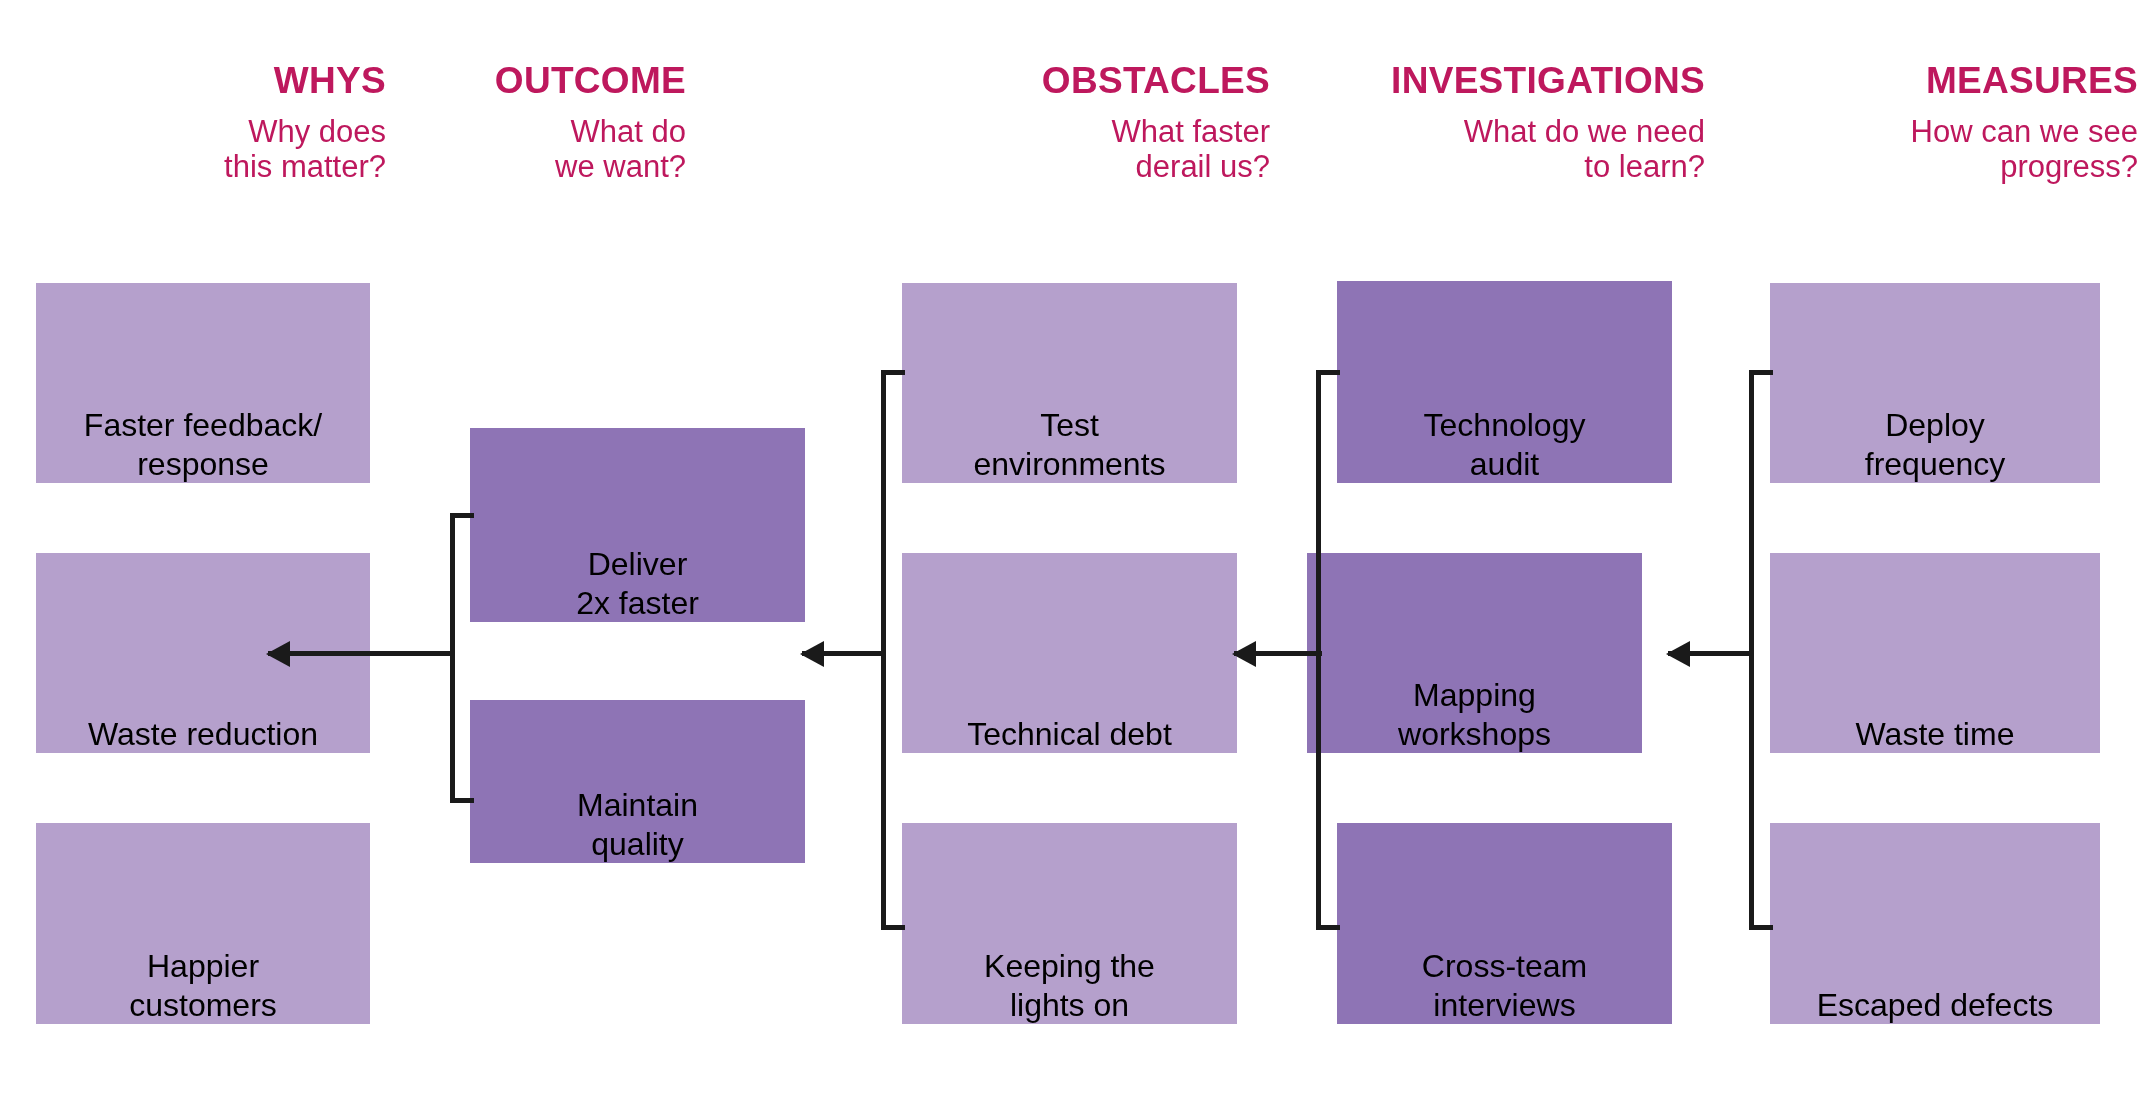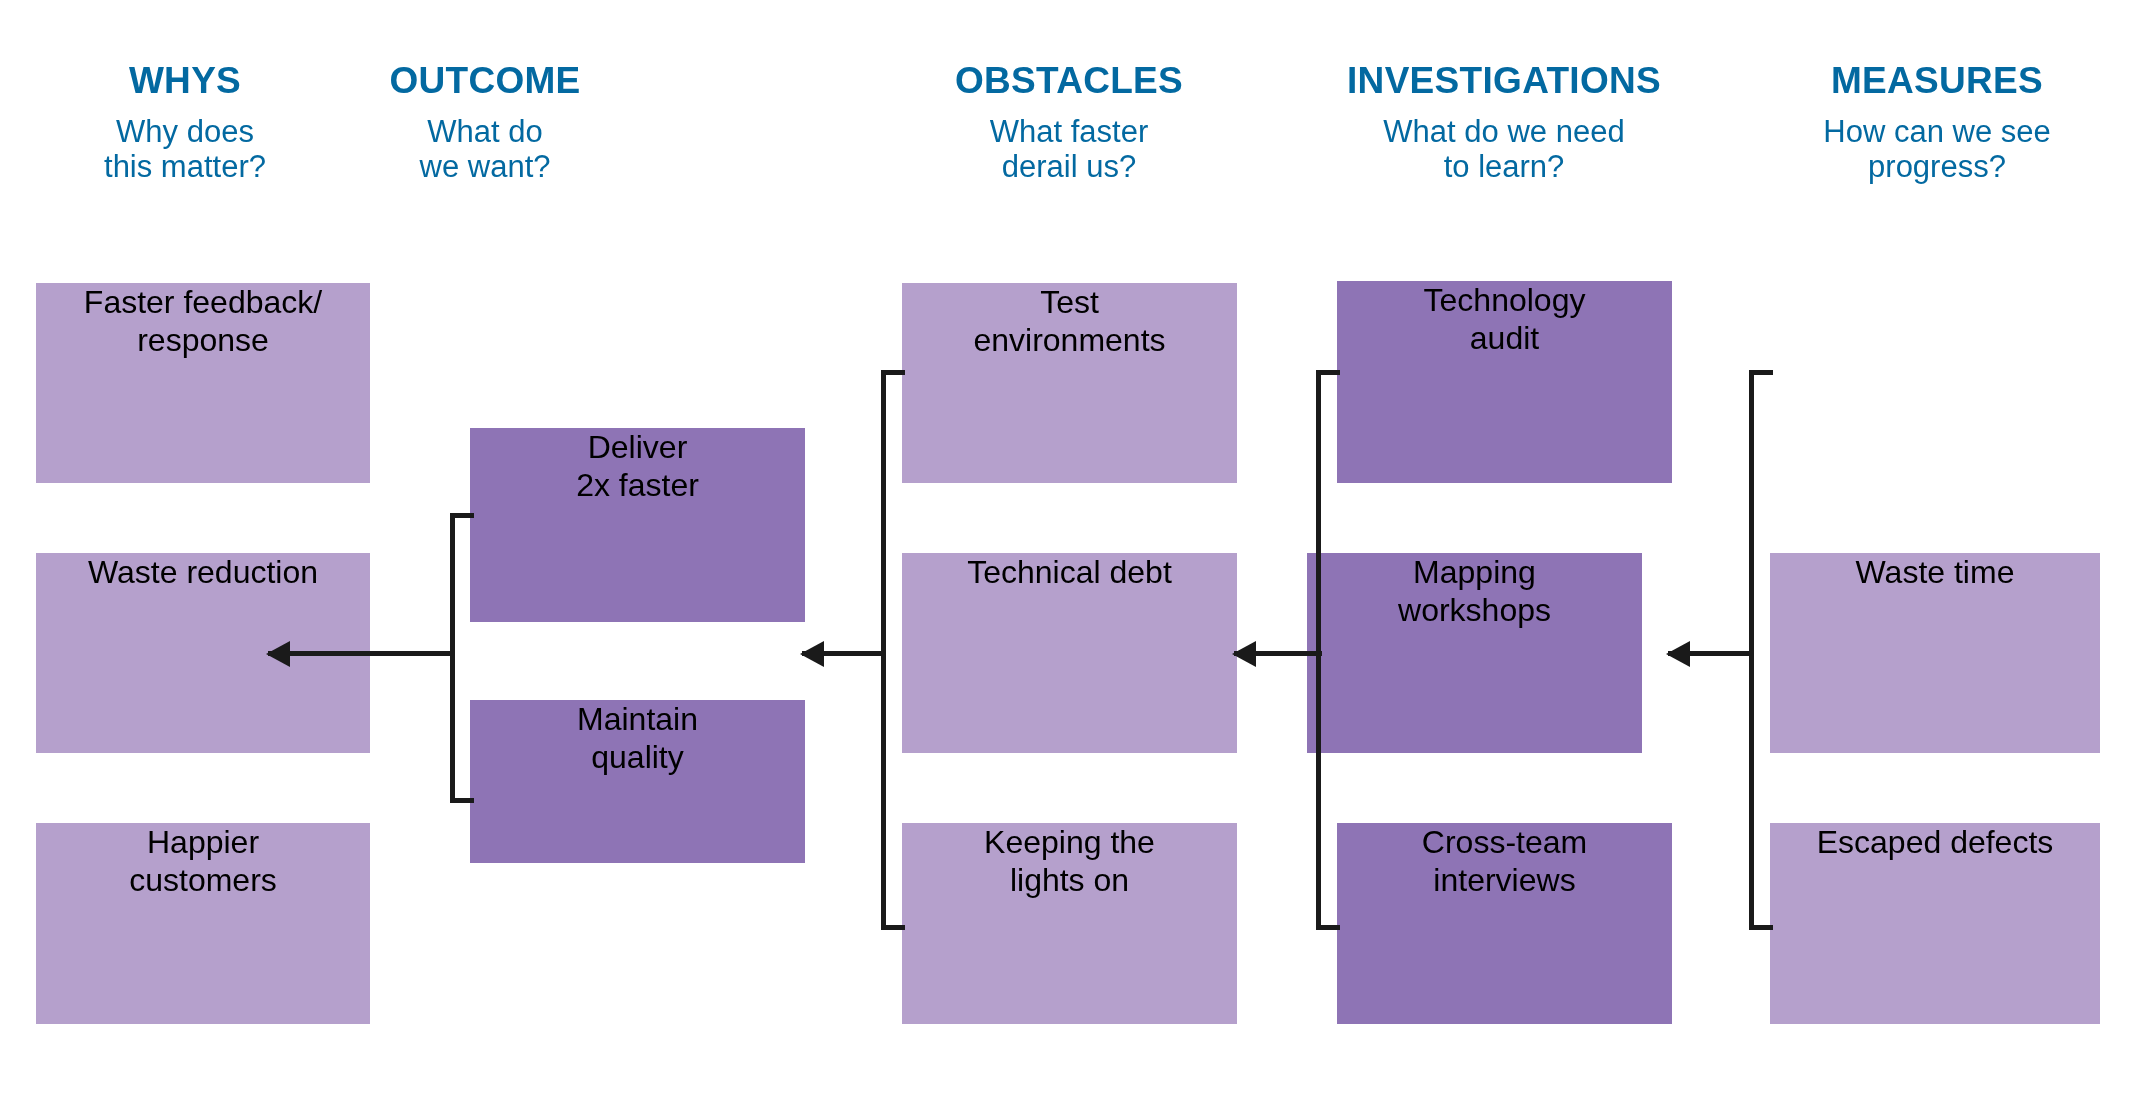--- a/index.html
+++ b/index.html
@@ -4,32 +4,32 @@
 <style>
   html,body{margin:0;padding:0;}
   body{
     width:2144px;height:1106px;background:#ffffff;
     font-family:"Liberation Sans","DejaVu Sans",sans-serif;
     overflow:hidden;position:relative;
   }
   #canvas{position:absolute;left:0;top:0;width:2144px;height:1106px;}
 
   
-  .col-head{position:absolute;text-align:center;color:#0369a1;}
+  .col-head{position:absolute;text-align:right;color:#be185d;padding-left:16px;}
   .col-title{
     font-size:37px;font-weight:bold;letter-spacing:.3px;
     line-height:1.0;white-space:nowrap;
   }
   .col-sub{
     font-size:31px;font-weight:normal;line-height:1.12;margin-top:16px;
   }
 
   
   .box{
-    position:absolute;display:flex;align-items:flex-start;justify-content:center;
+    position:absolute;display:flex;align-items:flex-end;justify-content:center;
     text-align:center;color:#000;font-size:32px;line-height:1.2;
     box-sizing:border-box;padding:0 11px;
   }
   .box.light{background:#b5a0cc;}
   .box.dark{background:#8e74b5;}
   .box.bold{font-weight:normal;margin-top:8px;}
   .box span{display:block;}
 
   
   .vline{position:absolute;background:#1a1a1a;width:5px;}
@@ -149,20 +149,26 @@
       <span>workshops</span>
     </div>
   </div>
   <div class="box dark" style="left:1337px;top:823px;width:335px;height:201px;">
     <div>
       <span>Cross-team</span>
       <span>interviews</span>
     </div>
   </div>
 
+  <div class="box light" style="left:1770px;top:283px;width:330px;height:200px;">
+    <div>
+      <span>Deploy</span>
+      <span>frequency</span>
+    </div>
+  </div>
   <div class="box light" style="left:1770px;top:553px;width:330px;height:200px;">
     <div>
       <span>Waste time</span>
     </div>
   </div>
   <div class="box light" style="left:1770px;top:823px;width:330px;height:201px;">
     <div>
       <span>Escaped defects</span>
     </div>
   </div>

